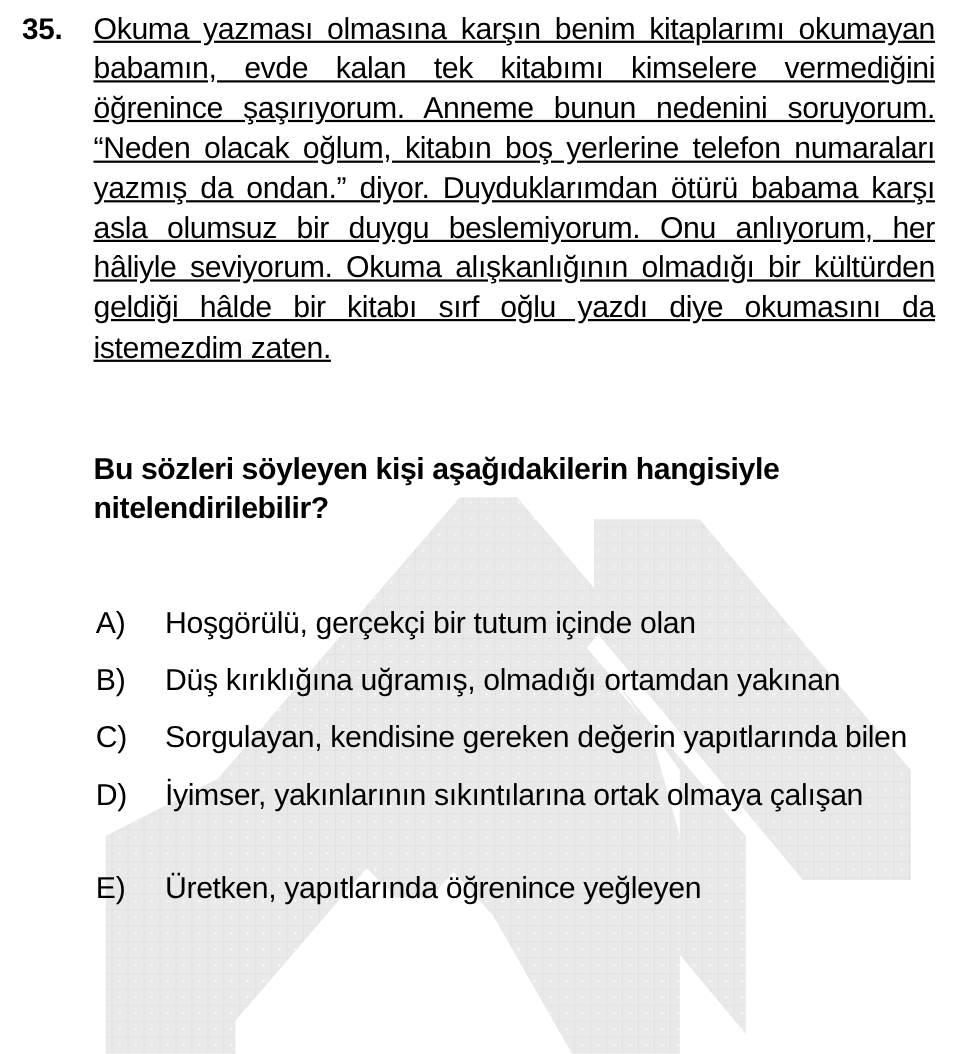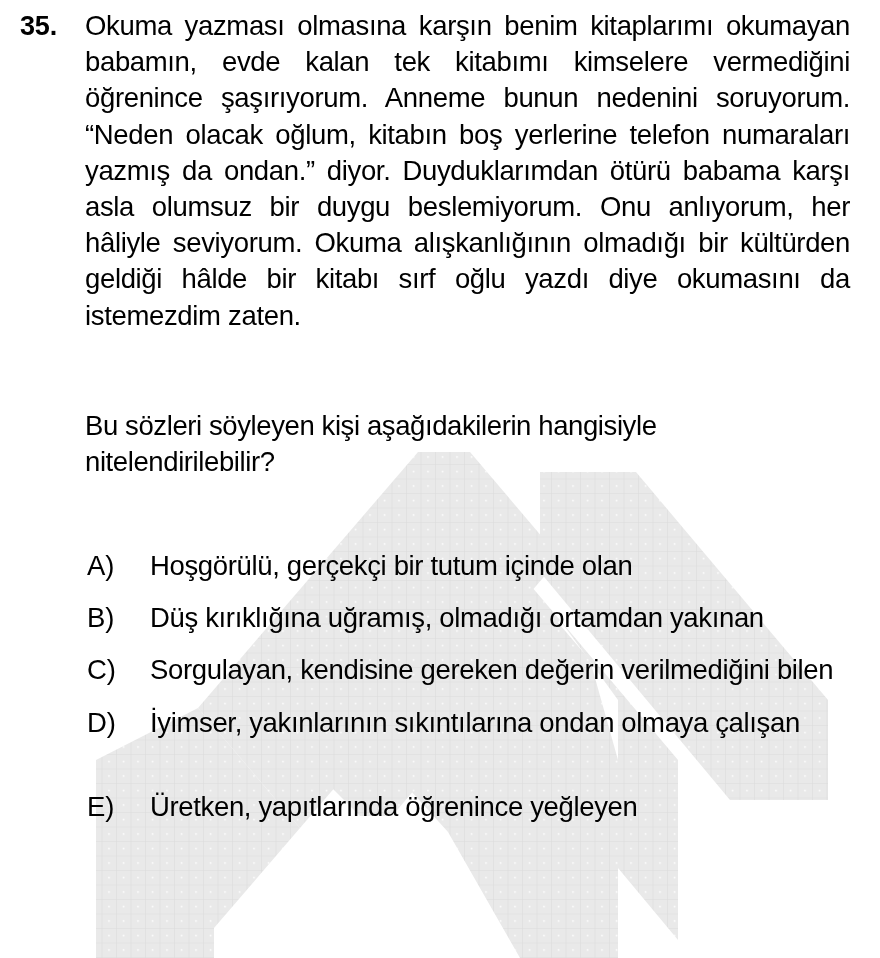--- a/index.html
+++ b/index.html
@@ -60,29 +60,30 @@
     position: absolute;
     left: 73px;
     top: 8px;
     width: 765px;
     font-size: 27.5px;
     line-height: 36.2px;
     text-align: justify;
     letter-spacing: -0.35px;
     word-spacing: 0.2px;
     hyphens: none;
+    text-decoration: underline;
   }
 
   .stem {
     position: absolute;
     left: 73px;
     top: 408px;
     width: 765px;
     font-size: 27.5px;
-    font-weight: normal;
+    font-weight: bold;
     line-height: 36.2px;
     text-align: left;
     letter-spacing: -0.4px;
   }
 
   .options {
     position: absolute;
     left: 73px;
     top: 500px;
     width: 765px;
@@ -206,26 +207,26 @@
         <span class="opt-text">Hoşgörülü, gerçekçi bir tutum içinde olan</span>
       </div>
 
       <div class="option">
         <span class="opt-letter">B)</span>
         <span class="opt-text">Düş kırıklığına uğramış, olmadığı ortamdan yakınan</span>
       </div>
 
       <div class="option">
         <span class="opt-letter">C)</span>
-        <span class="opt-text">Sorgulayan, kendisine gereken değerin verilmediğini bilen</span>
+        <span class="opt-text">Sorgulayan, kendisine gereken değerin yapıtlarında bilen</span>
       </div>
 
       <div class="option">
         <span class="opt-letter">D)</span>
-        <span class="opt-text">İyimser, yakınlarının sıkıntılarına ondan olmaya çalışan</span>
+        <span class="opt-text">İyimser, yakınlarının sıkıntılarına ortak olmaya çalışan</span>
       </div>
 
       <div class="option single">
         <span class="opt-letter">E)</span>
         <span class="opt-text">Üretken, yapıtlarında öğrenince yeğleyen</span>
       </div>
 
     </div>
   </div>
 </div>

